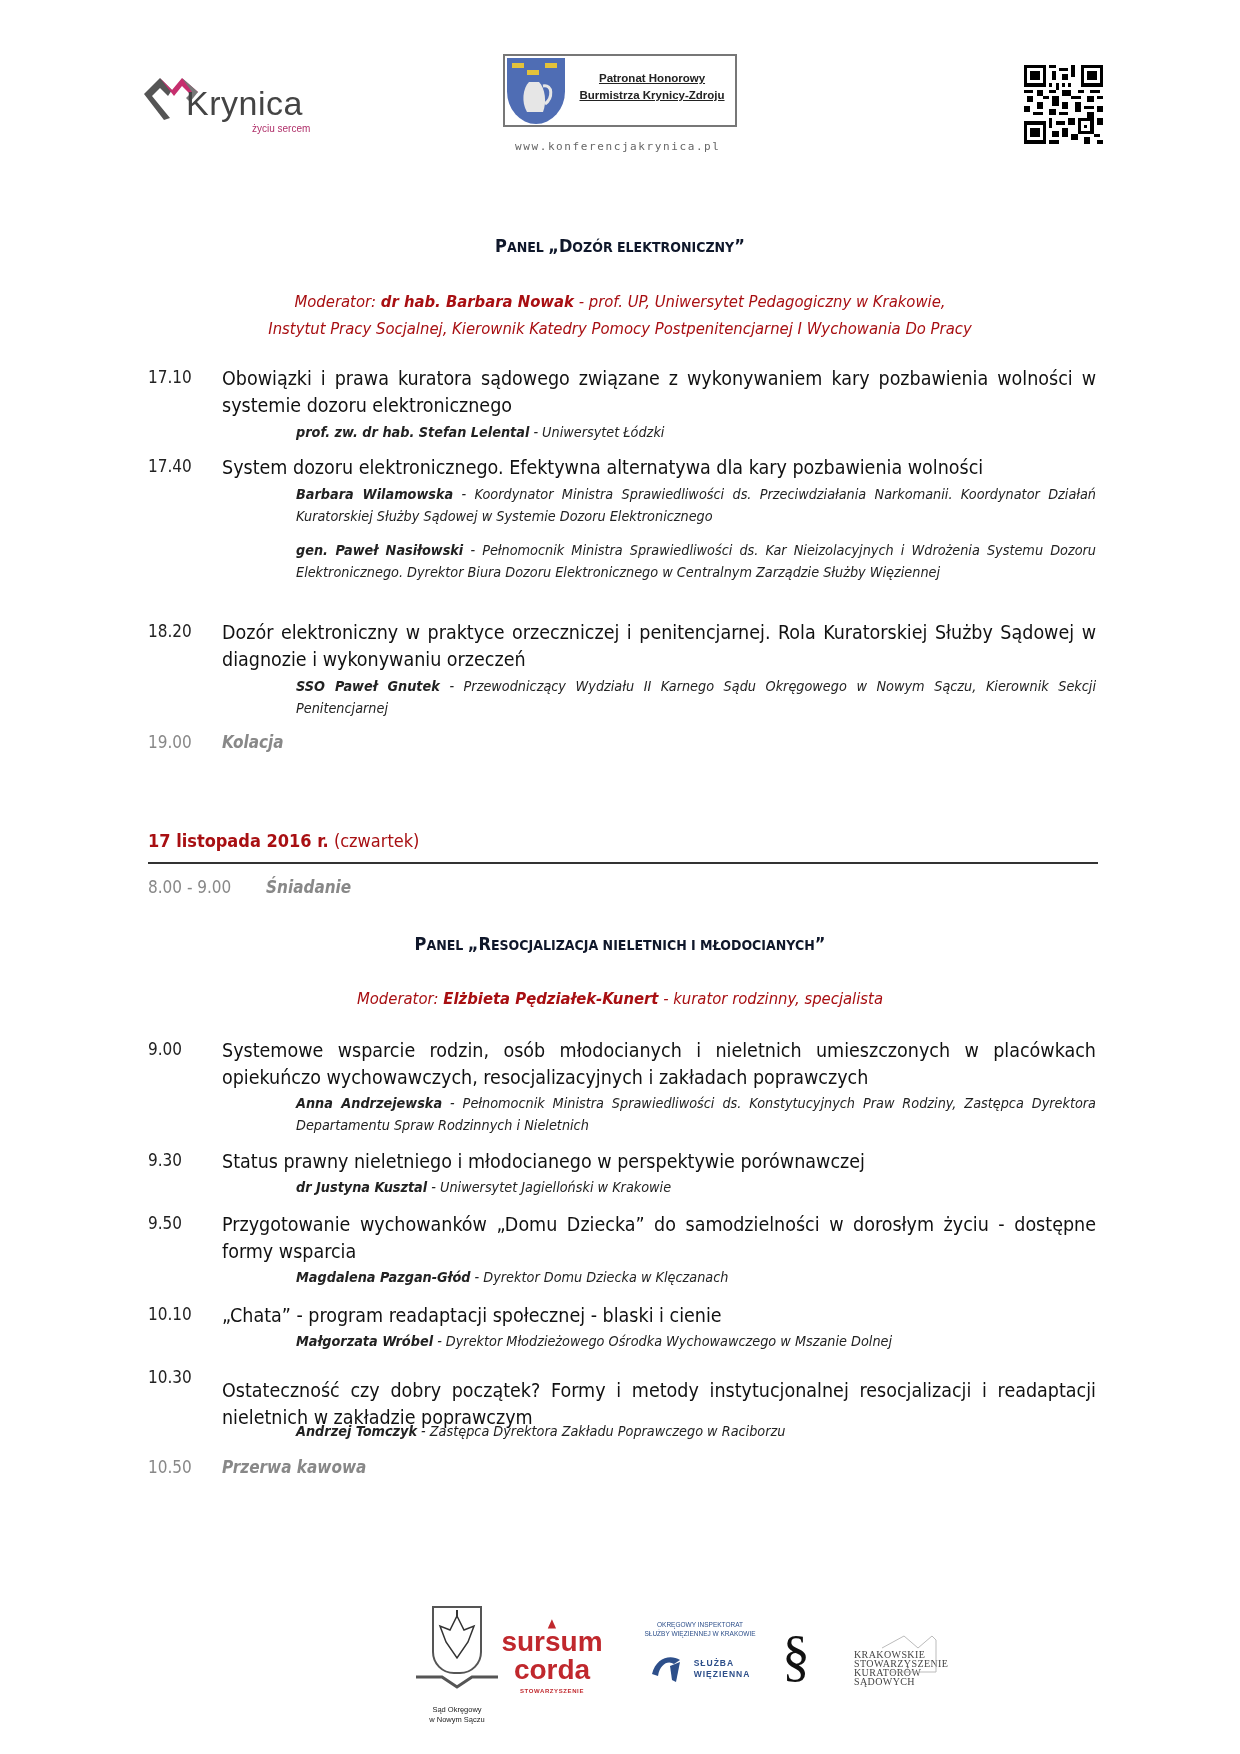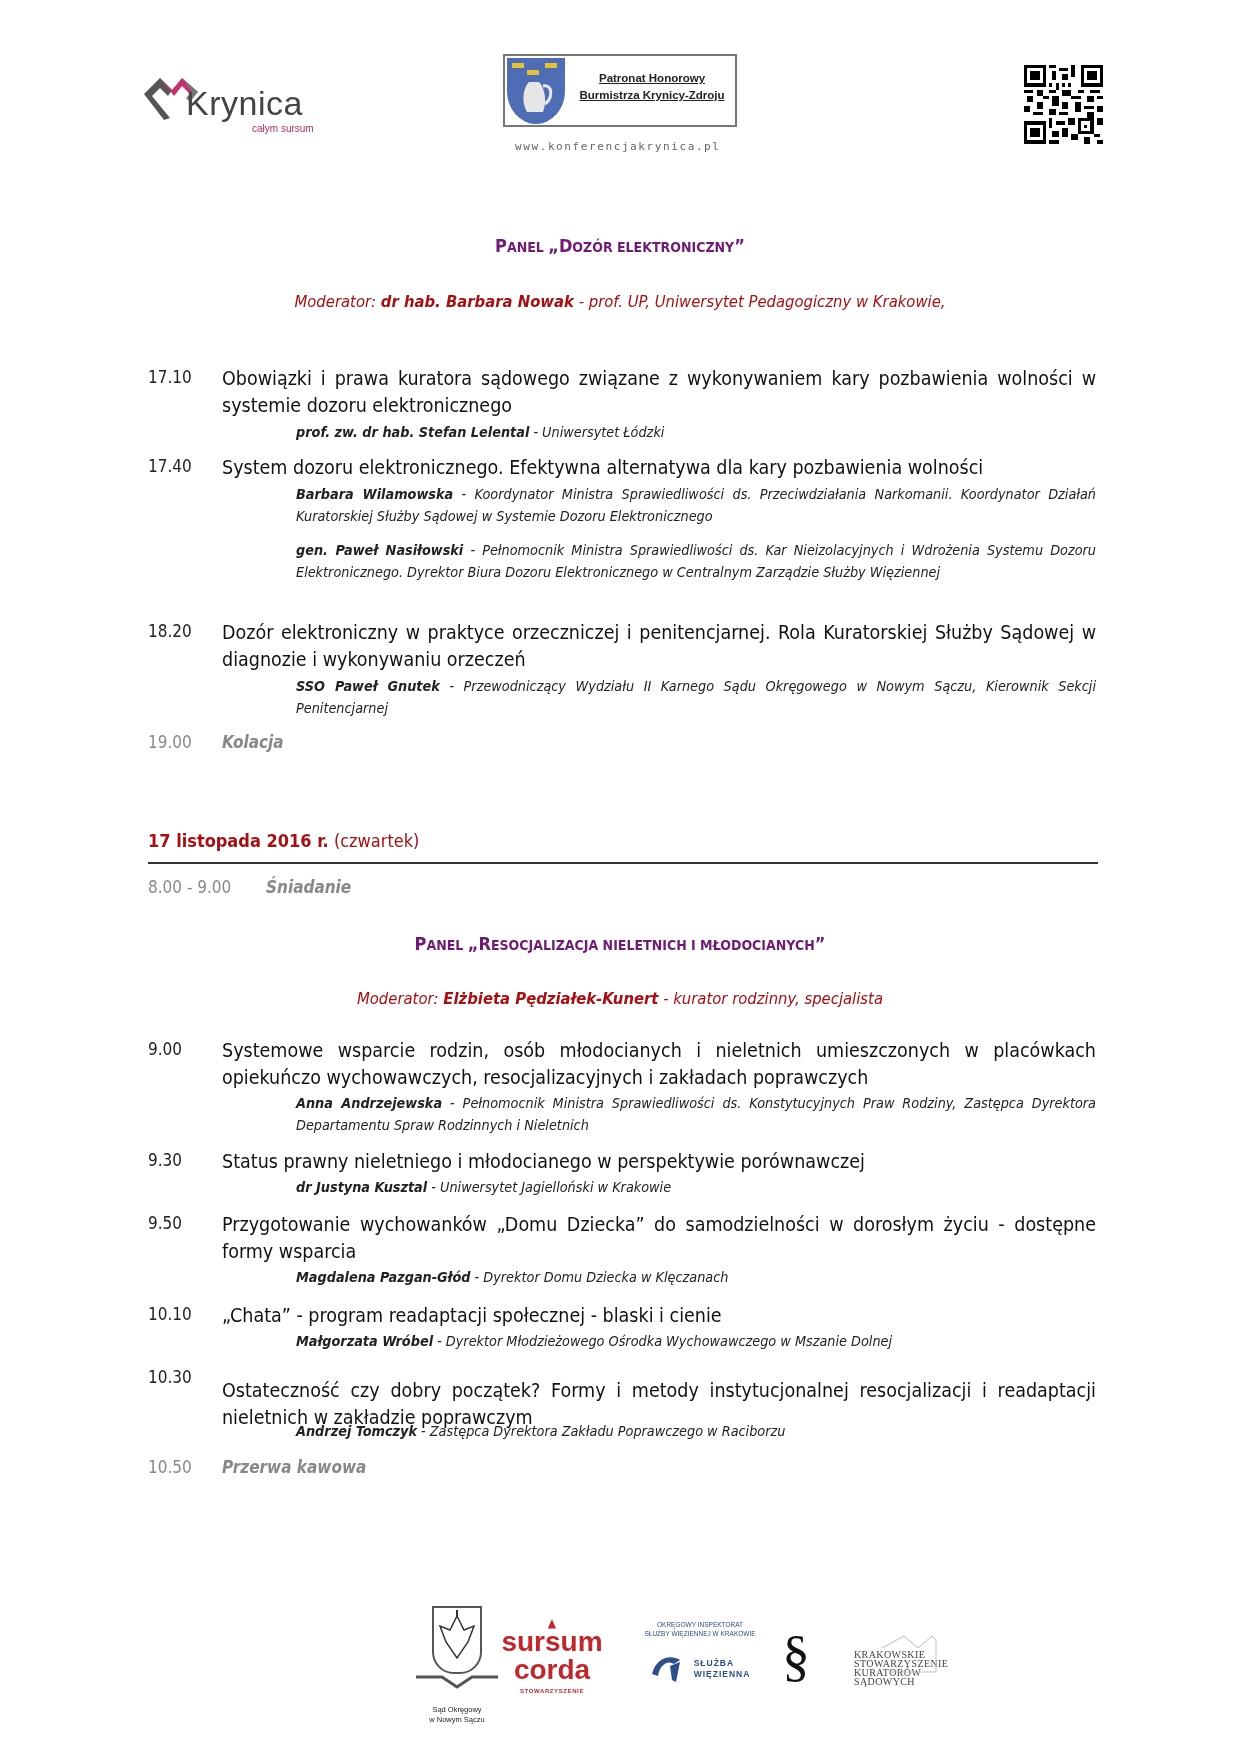--- a/index.html
+++ b/index.html
@@ -15,21 +15,21 @@
         font-size: 10px; color: #b0306a; }
   .patron { left: 503px; top: 54px; width: 234px; height: 73px; border: 2px solid #777; box-sizing: border-box; background: #fff; }
   .patron .shield { position: absolute; left: 2px; top: 2px; width: 58px; height: 66px; background: #4f6db4;
         border-bottom-left-radius: 30px 34px; border-bottom-right-radius: 30px 34px; }
   .patron .text { position: absolute; left: 64px; top: 14px; width: 166px; text-align: center;
         font-family: "Liberation Sans", sans-serif; font-weight: bold; font-size: 11.5px; line-height: 17px; color: #222; text-decoration: underline; }
   .website { left: 515px; top: 140px; font-family: "DejaVu Sans Mono", monospace; font-size: 11px; color: #666; letter-spacing: 1.6px; }
   .qr { left: 1024px; top: 64px; width: 79px; height: 80px; }
 
   
-  .panel-title { left: 0; width: 1240px; text-align: center; font-weight: bold; font-size: 18px; color: #701a75; }
+  .panel-title { left: 0; width: 1240px; text-align: center; font-weight: bold; font-size: 18px; color: #0f172a; }
   .panel-title .sc { font-size: 14px; }
   .moderator { left: 0; width: 1240px; text-align: center; font-style: italic; font-size: 16.5px; line-height: 27px; color: #a80f12; }
   .moderator b { font-weight: bold; }
 
   .row { left: 148px; width: 948px; }
   .time { position: absolute; left: 0; top: 0; font-size: 17px; color: #222; }
   .title { position: absolute; left: 74px; width: 874px; font-weight: normal; font-size: 19.5px; line-height: 27px; color: #111; text-align: justify; }
   .speaker { position: absolute; left: 148px; width: 800px; font-style: italic; font-size: 14.3px; line-height: 22px; color: #222; text-align: justify; }
   .speaker b { font-weight: bold; }
   .break .time, .break .btitle { color: #888; }
@@ -58,21 +58,21 @@
 </head>
 <body>
 
 <div class="abs krynica-logo">
   <svg class="abs" style="left:0;top:4px" width="70" height="50" viewBox="0 0 70 50">
     <polygon points="2,22 18,6 30,18 26,24 18,16 10,24 28,46 22,48" fill="#555"></polygon>
     <polygon points="18,6 30,18 40,6 56,20 50,24 40,14 32,24" fill="#c62f6e"></polygon>
     <polygon points="40,6 56,20 48,30 44,26 50,20" fill="#777"></polygon>
   </svg>
   <span class="word">Krynica</span>
-  <span class="tag">całym sursum</span>
+  <span class="tag">życiu sercem</span>
 </div>
 
 <div class="abs patron">
   <div class="shield">
     <svg width="58" height="66" viewBox="0 0 58 66">
       <g fill="#e3c23a">
           <rect x="5" y="5" width="12" height="5"></rect>
           <rect x="38" y="5" width="12" height="5"></rect>
           <rect x="20" y="12" width="12" height="5"></rect>
         </g>
@@ -142,20 +142,21 @@
     </g>
   </svg>
 </div>
 
 <div class="abs panel-title" style="top:235px">
   <span>P</span><span class="sc">ANEL </span><span>„D</span><span class="sc">OZÓR ELEKTRONICZNY</span><span>”</span>
 </div>
 
 <div class="abs moderator" style="top:288px">
   <div><span>Moderator: </span><b>dr hab. Barbara Nowak</b><span> - prof. UP, Uniwersytet Pedagogiczny w Krakowie,</span></div>
+  <div>Instytut Pracy Socjalnej, Kierownik Katedry Pomocy Postpenitencjarnej I Wychowania Do Pracy</div>
 </div>
 
 <div class="abs row" style="top:365px">
   <span class="time" style="top:2px">17.10</span>
   <div class="title" style="top:0">Obowiązki i prawa kuratora sądowego związane z wykonywaniem kary pozbawienia wolności w systemie dozoru elektronicznego</div>
   <div class="speaker" style="top:56px"><b>prof. zw. dr hab. Stefan Lelental</b><span> - Uniwersytet Łódzki</span></div>
 </div>
 
 <div class="abs row" style="top:454px">
   <span class="time" style="top:2px">17.40</span>

